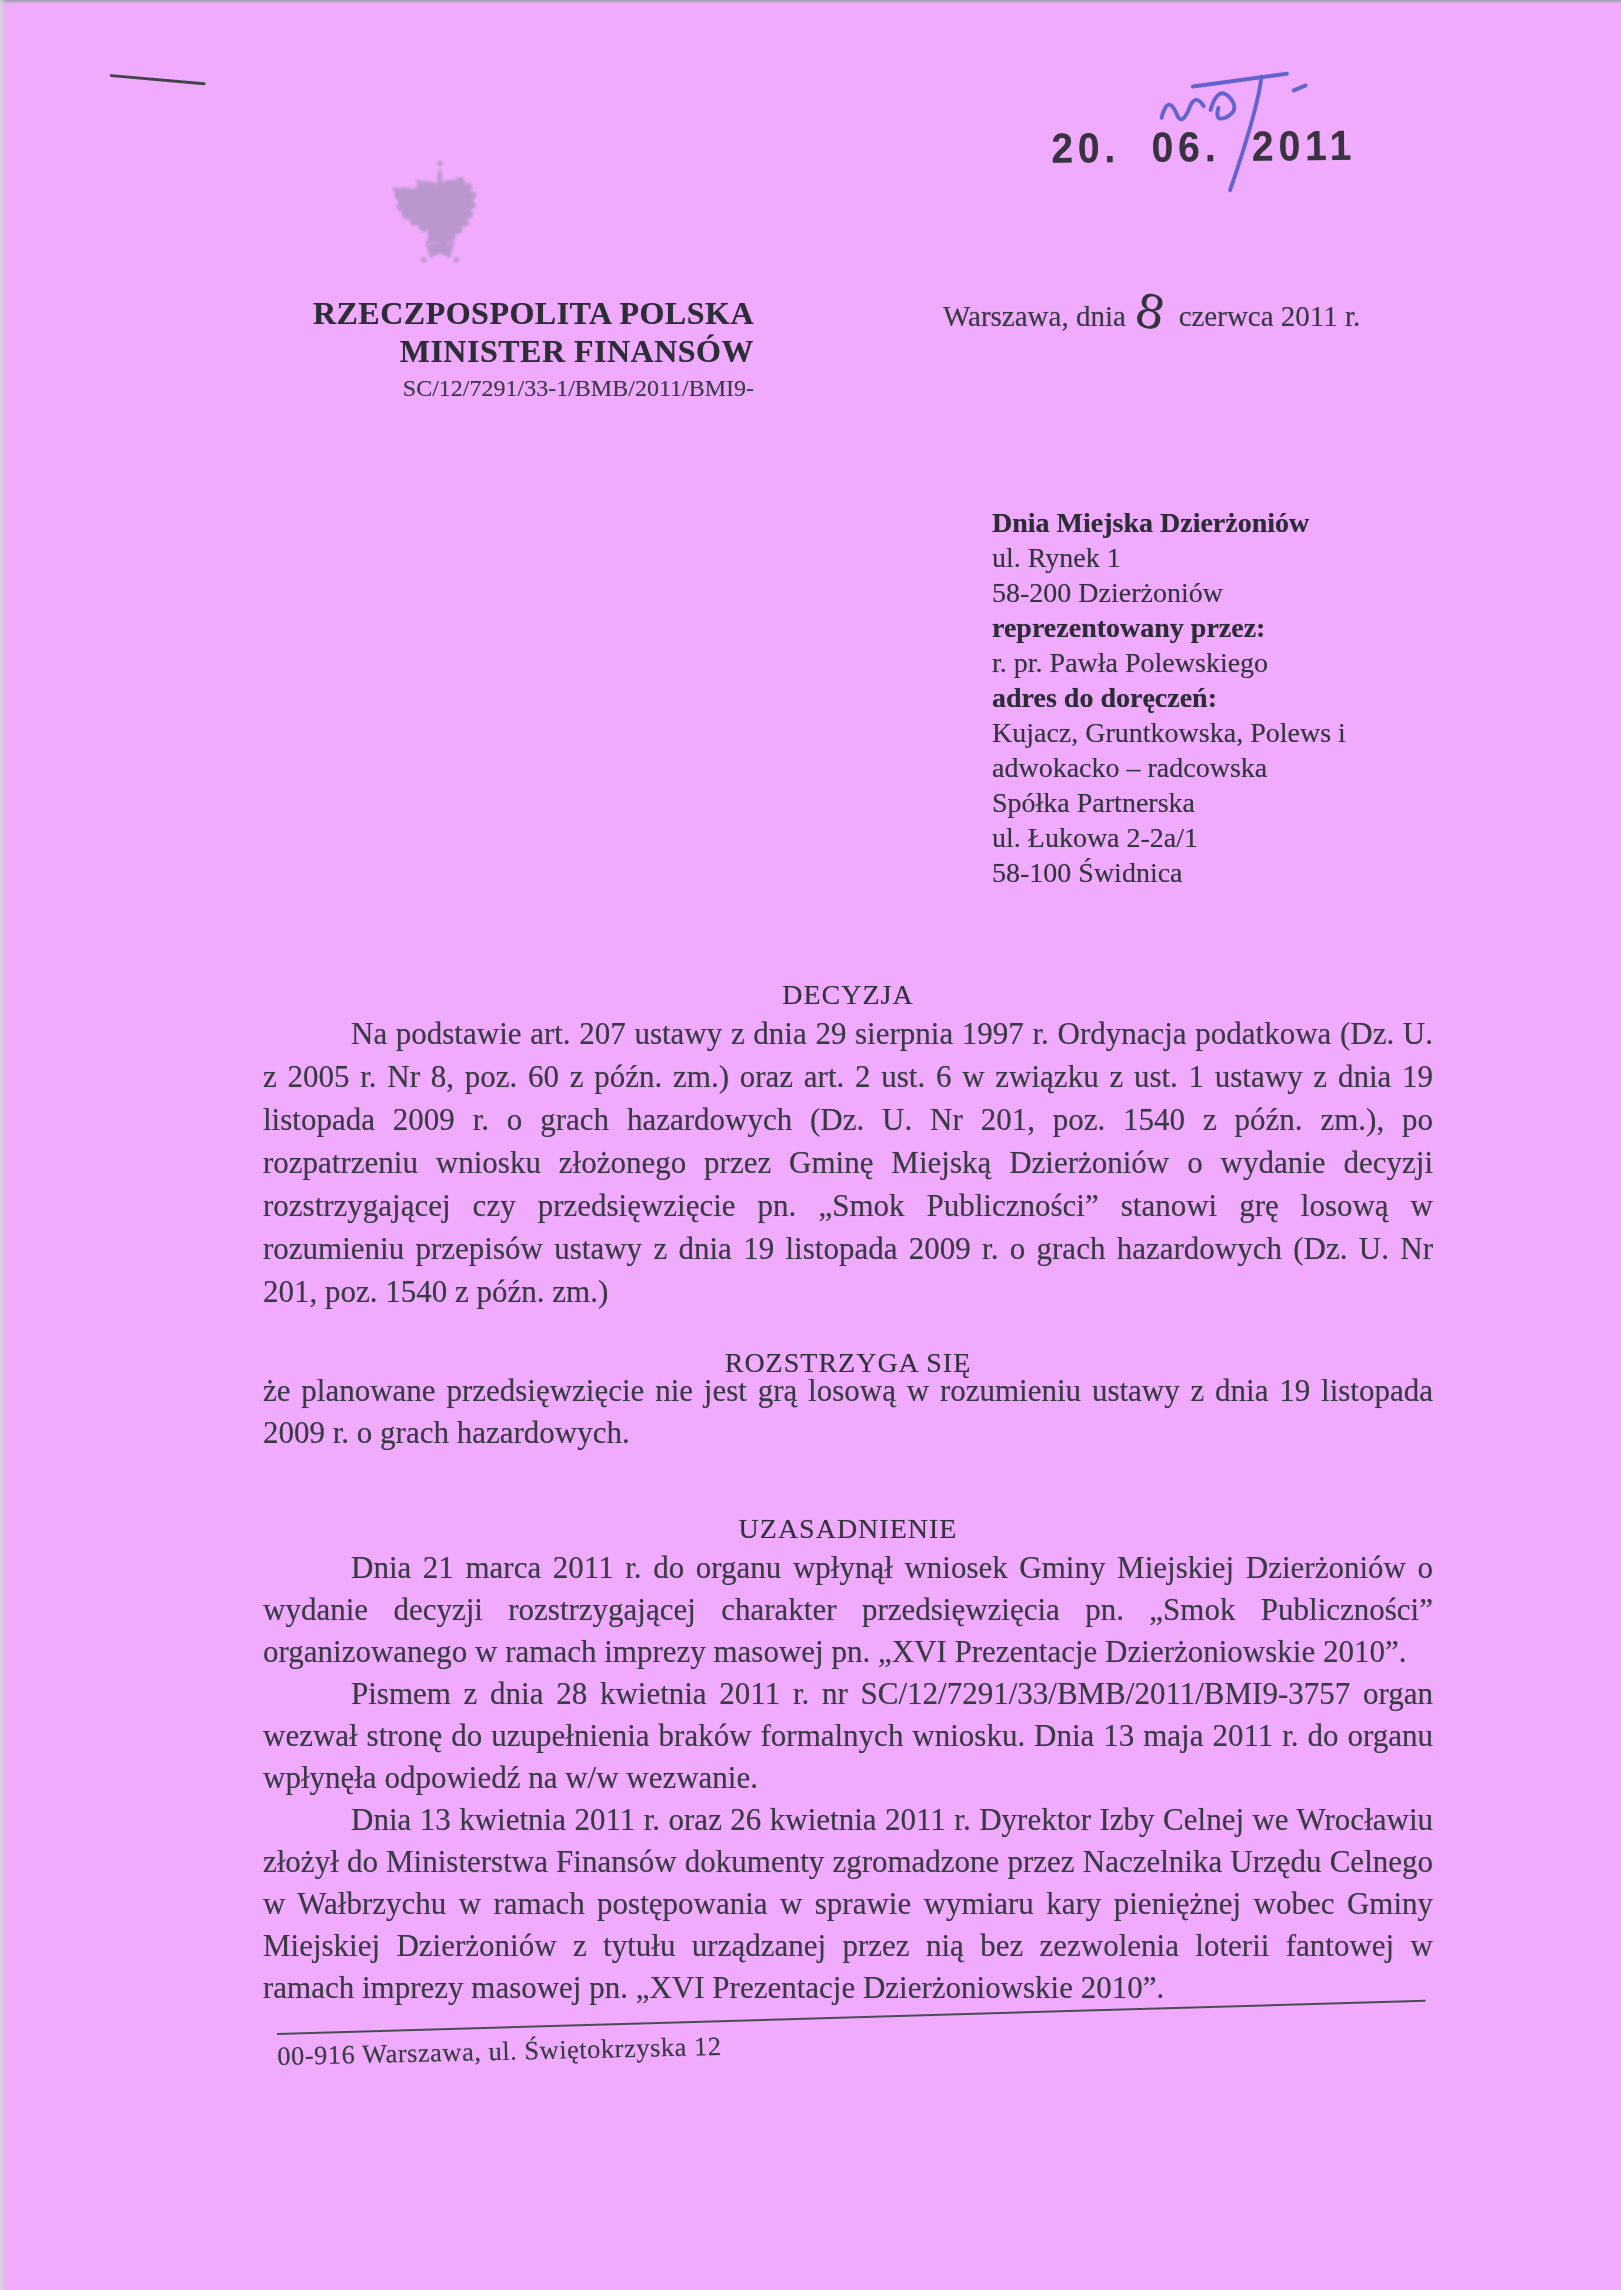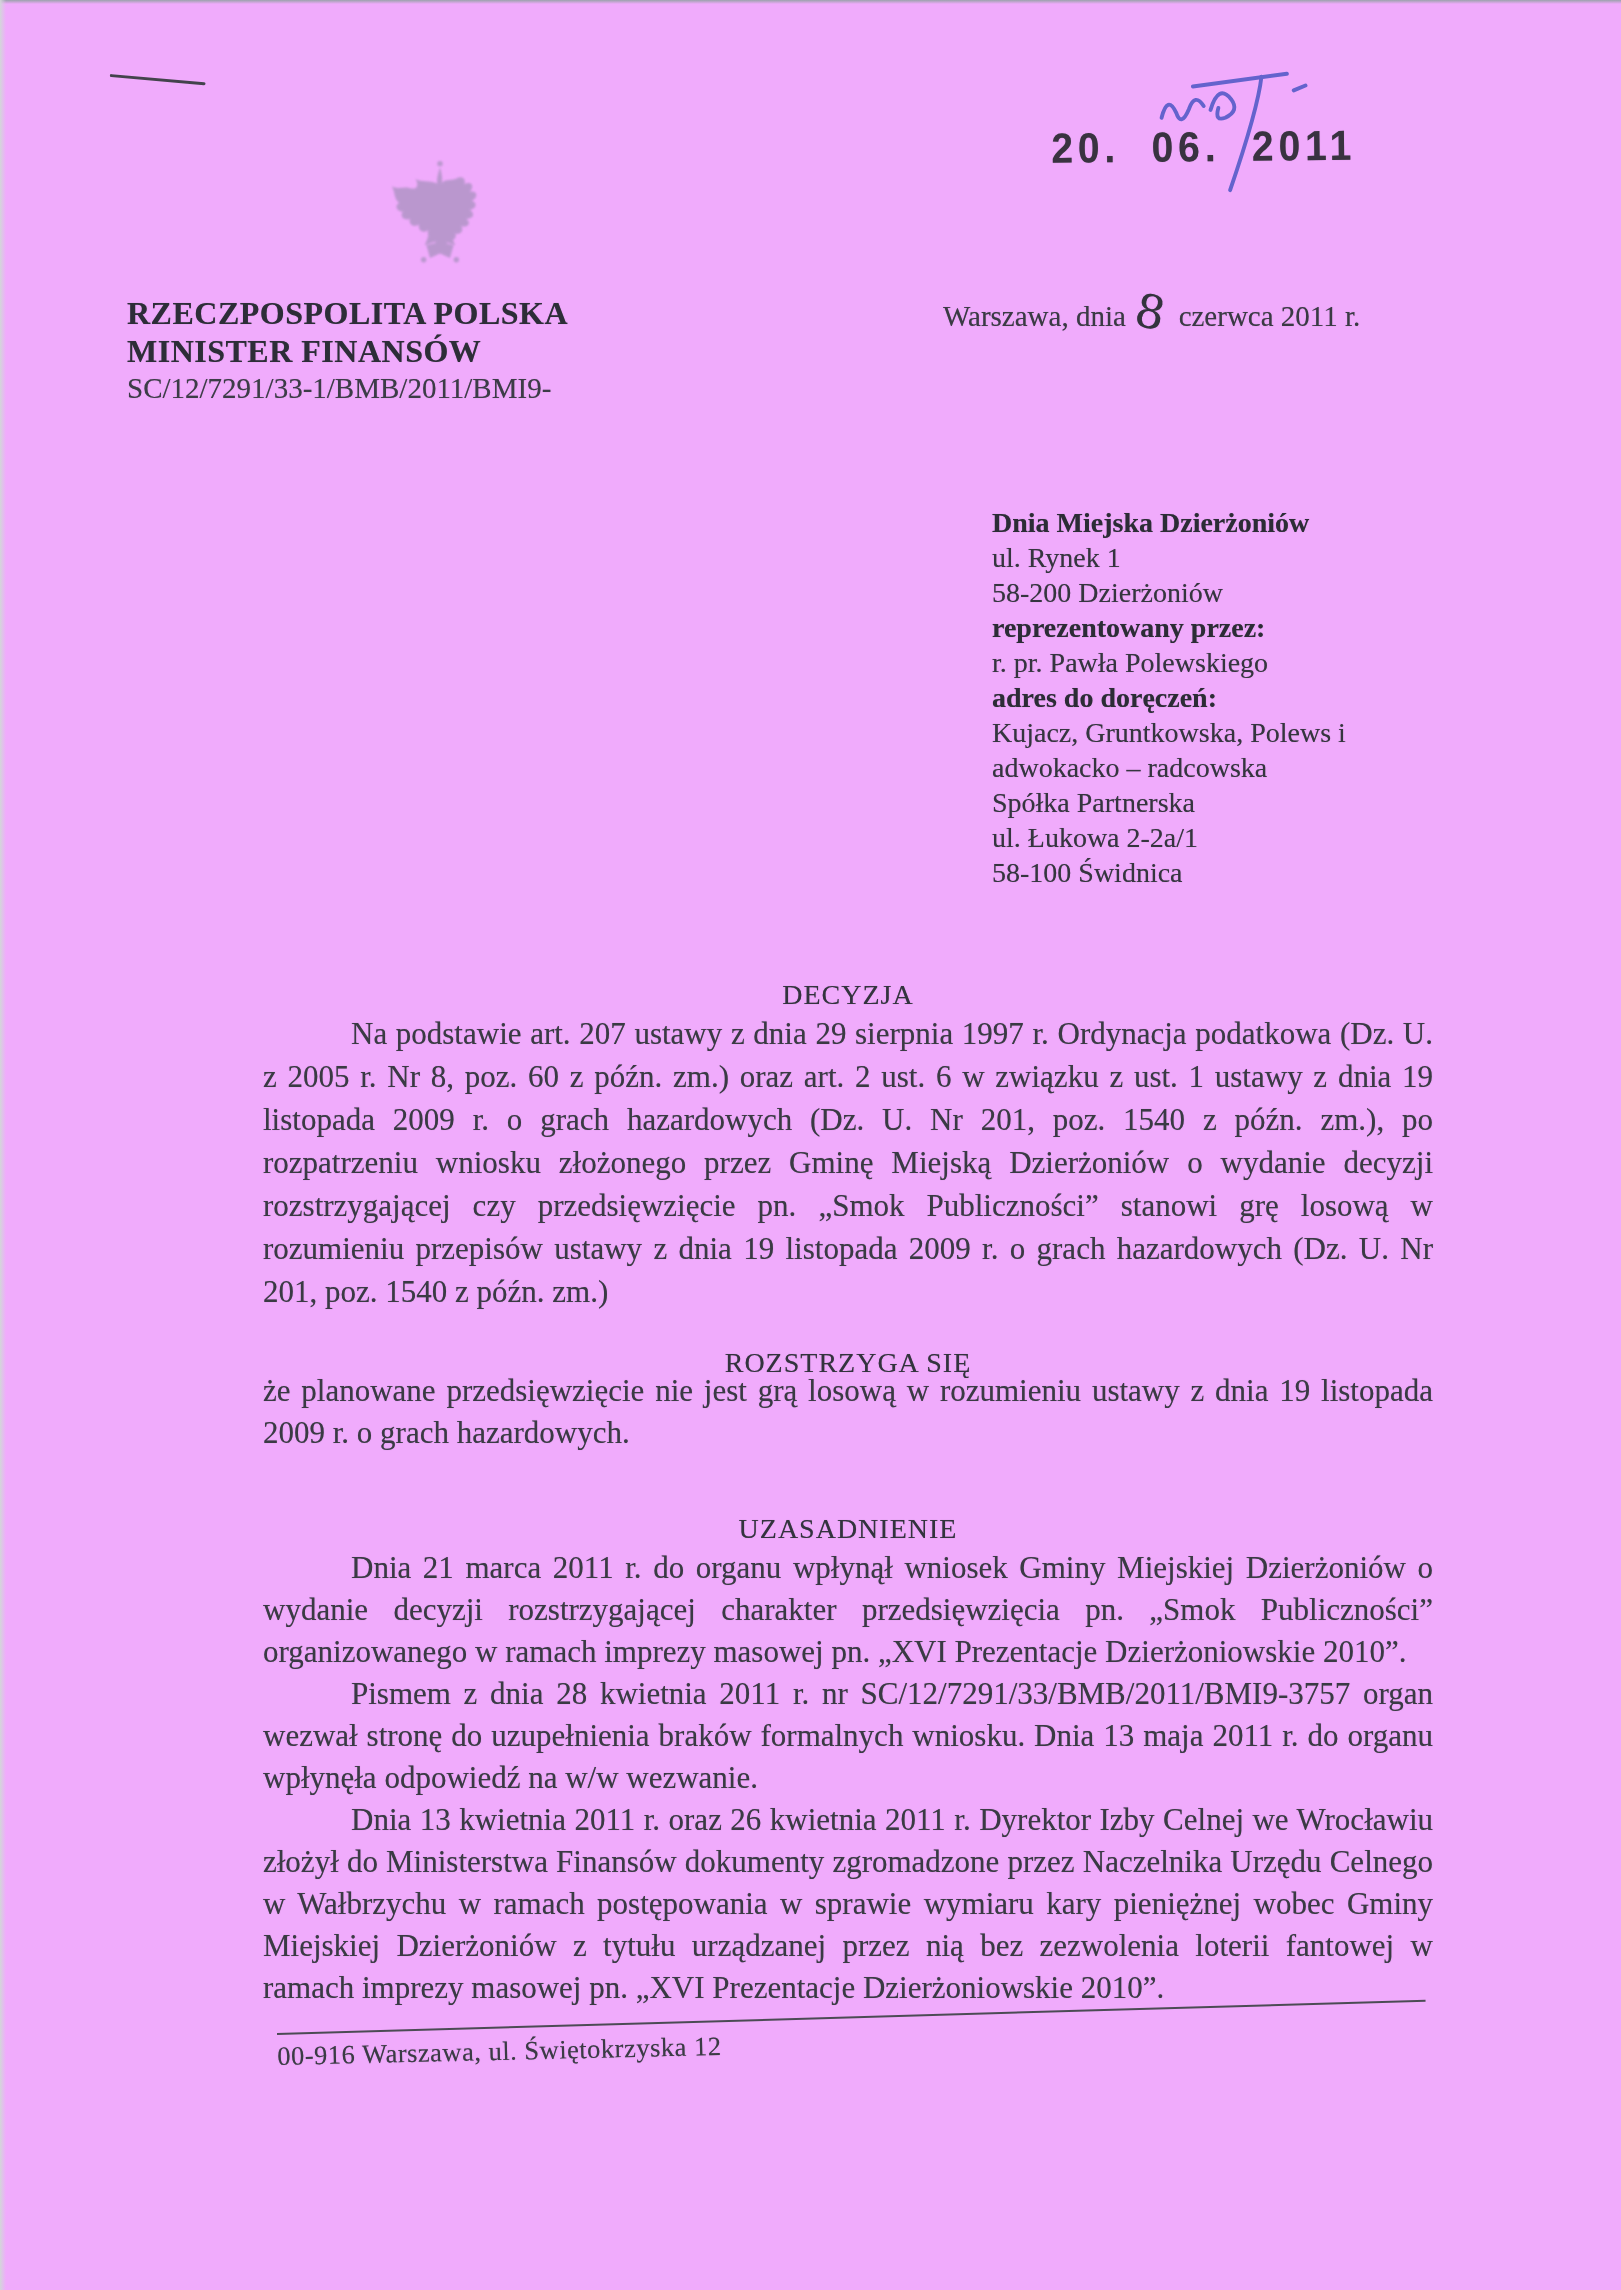--- a/index.html
+++ b/index.html
@@ -22,24 +22,24 @@
   
   .pen-mark{position:absolute;left:1142px;top:57px;width:186px;height:147px;}
   .date-stamp{position:absolute;left:1051px;top:125px;
     font-family:"Liberation Sans","DejaVu Sans",sans-serif;
     font-weight:bold;font-size:39px;letter-spacing:4.9px;word-spacing:15.7px;
     color:#26262c;transform:rotate(-0.6deg) scaleY(1.08);transform-origin:left top;
     opacity:.9;}
   
   .eagle{position:absolute;left:385px;top:160px;width:110px;height:118px;
     filter:blur(1px);opacity:.55;}
-  .letterhead{position:absolute;left:127px;top:294px;width:627px;text-align:left;
+  .letterhead{position:absolute;left:127px;top:294px;width:627px;text-align:right;
     color:#2d2d38;}
   .letterhead .t1,.letterhead .t2{font-weight:bold;font-size:32px;line-height:38px;letter-spacing:0.5px;}
-  .letterhead .ref{font-size:29px;line-height:37px;font-weight:normal;color:#3c3c47;}
+  .letterhead .ref{font-size:24px;line-height:37px;font-weight:normal;color:#3c3c47;}
   
   .dateline{position:absolute;left:943px;top:300px;font-size:29px;color:#3a3a44;white-space:nowrap;}
   .hand-eight{display:inline-block;font-family:"DejaVu Serif",serif;font-size:46px;
     transform:rotate(12deg) translateY(2px);margin:0 13.7px 0 9.8px;color:#33333d;line-height:0;}
   
   .recipient{position:absolute;left:992px;top:505px;font-size:28px;line-height:35px;color:#35353f;}
   .recipient .b{font-weight:bold;color:#2c2c36;}
   
   .heading{position:absolute;left:263px;width:1170px;text-align:center;
     font-size:28px;letter-spacing:1px;color:#33333e;margin-top:40px;}

